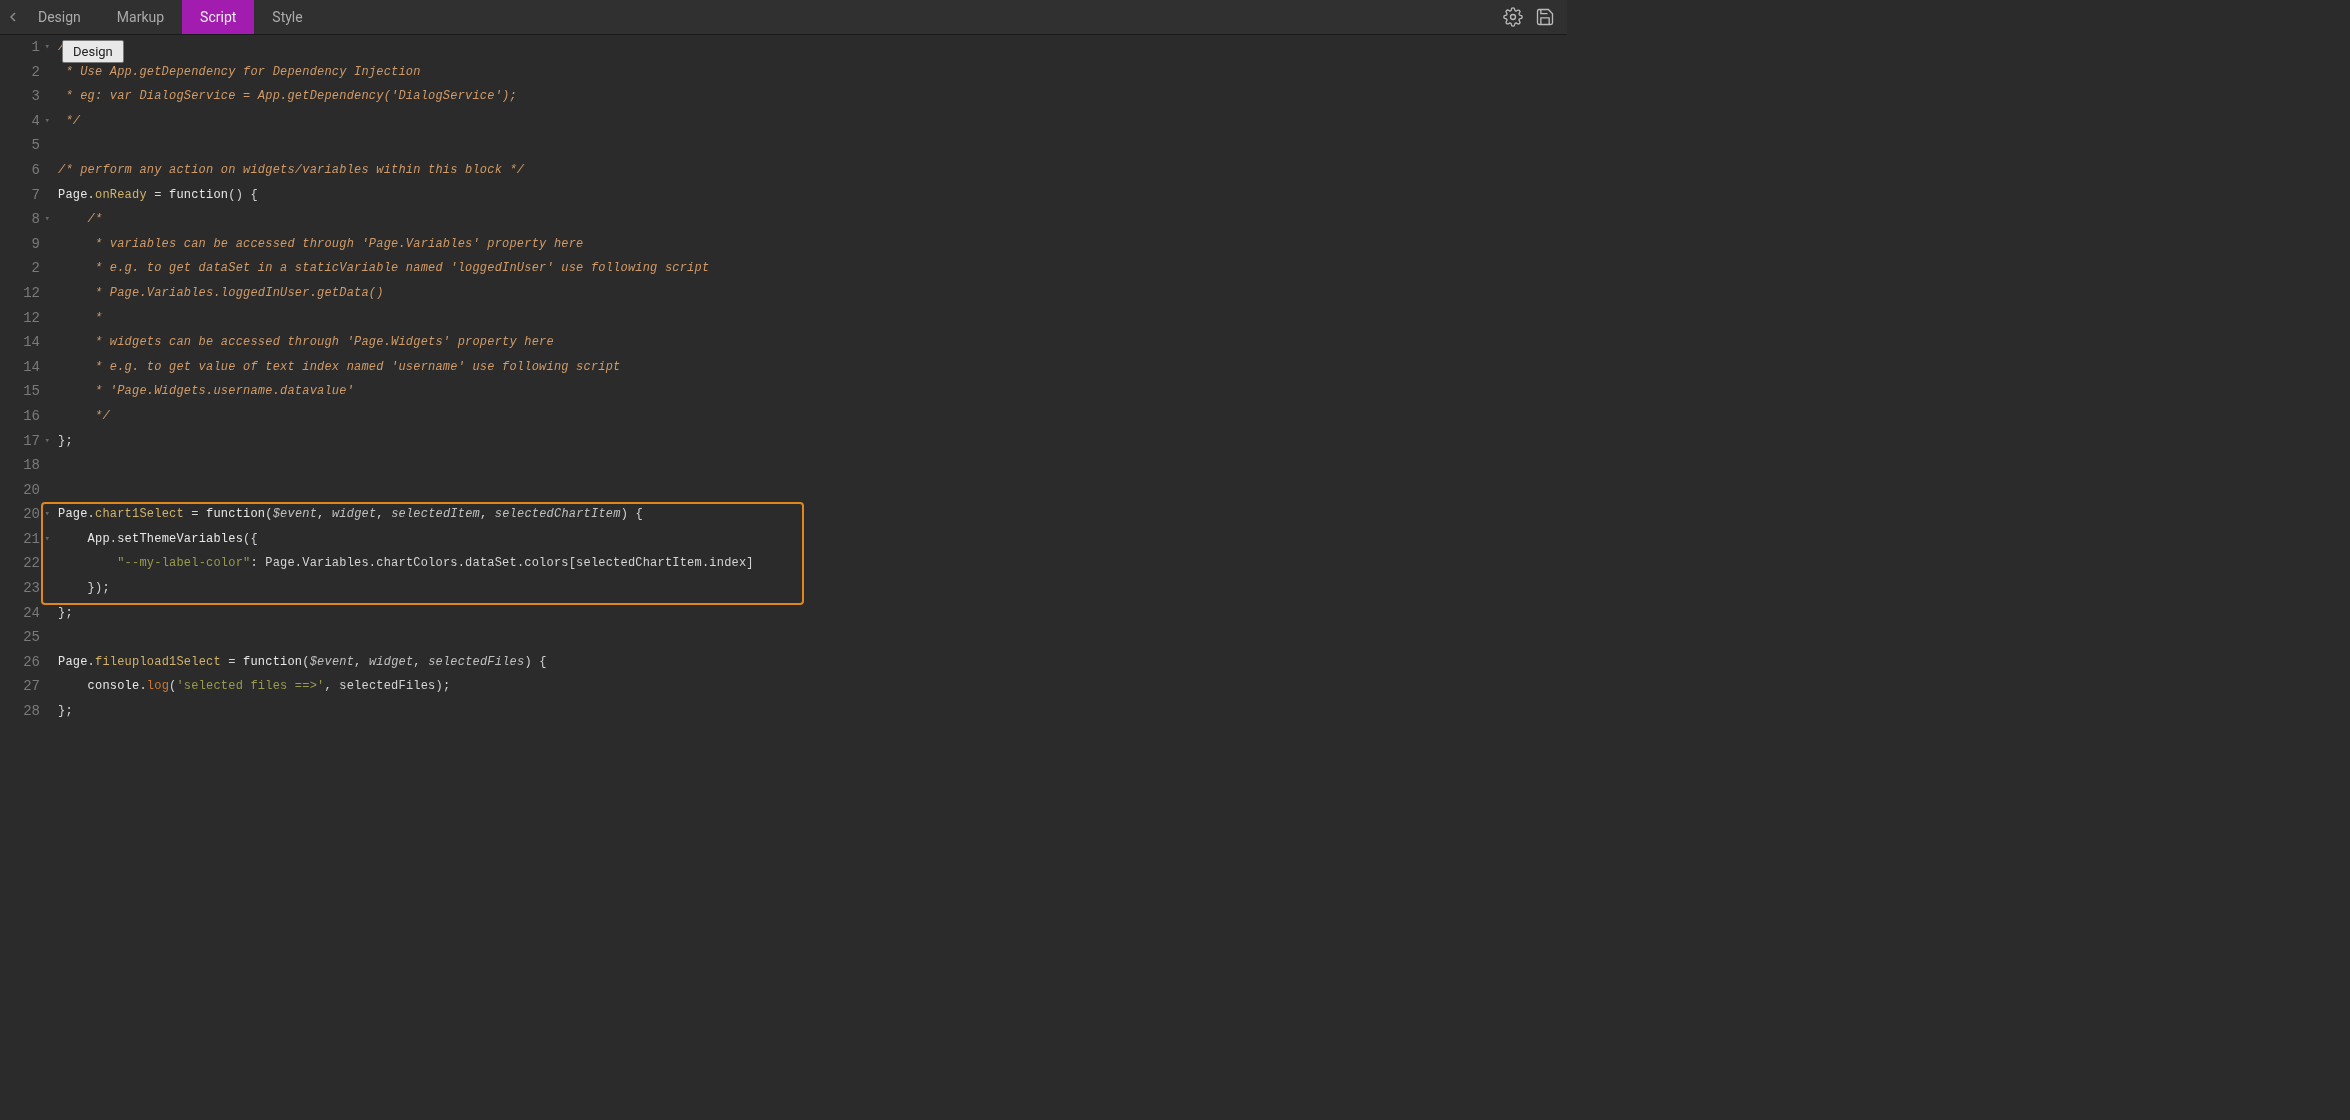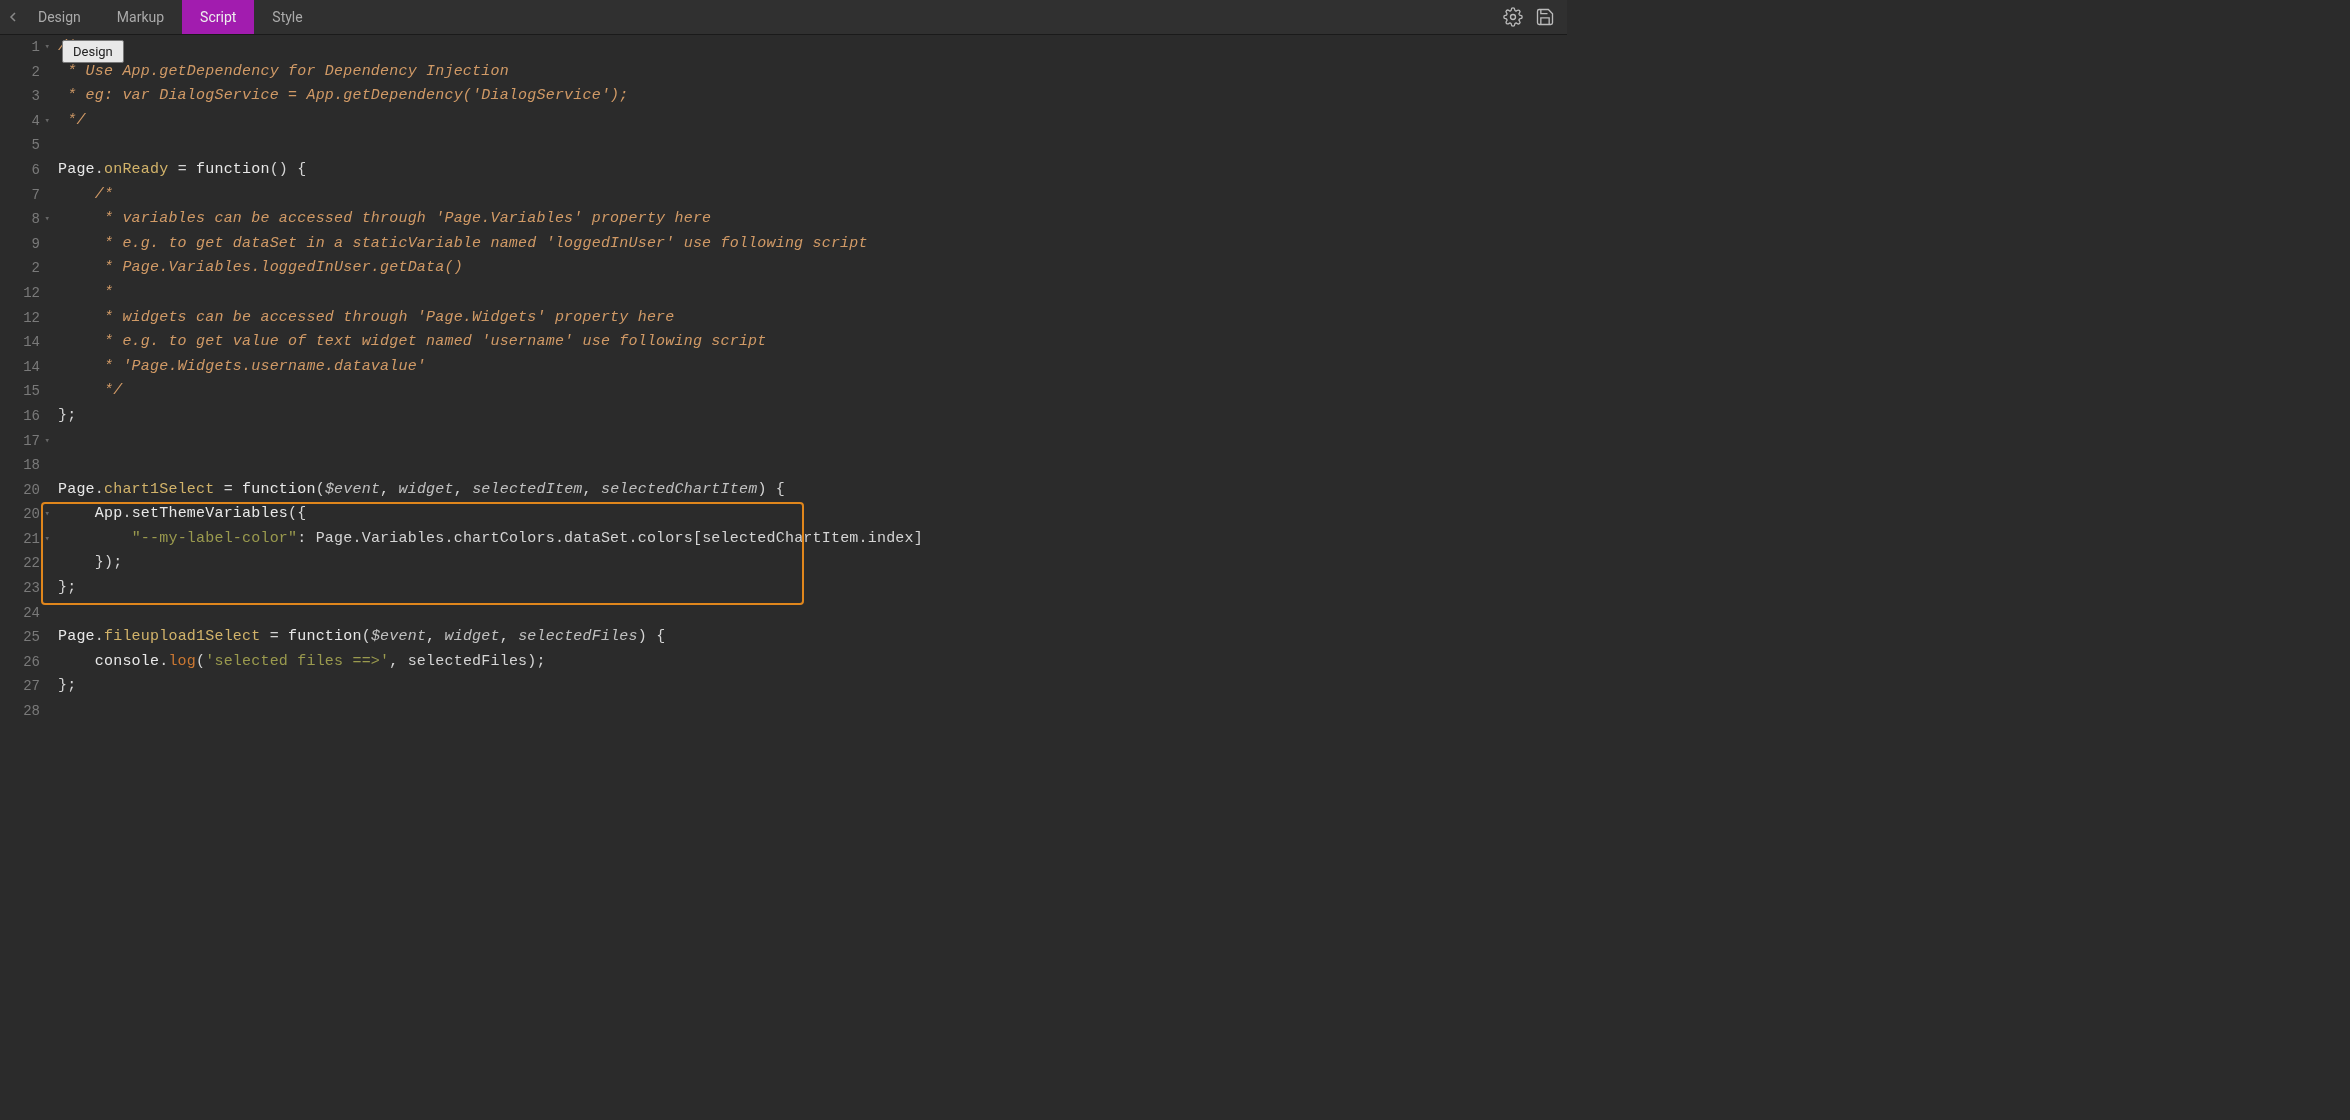--- a/index.html
+++ b/index.html
@@ -98,21 +98,21 @@
 }
 .code {
   flex: 1;
   padding-left: 14px;
   position: relative;
 }
 .code .line {
   height: 24.6px;
   line-height: 24.6px;
   white-space: pre;
-  font-size: 15px;
+  font-size: 12px;
   letter-spacing: 0.2px;
 }
 .c-comment { color: #d19a66; font-style: italic; }
 .c-plain   { color: #e8e8e8; }
 .c-key     { color: #e8e8e8; }
 .c-func    { color: #cc7832; }
 .c-arg     { color: #c0c0c0; font-style: italic; }
 .c-str     { color: #9a9a4e; }
 .c-punct   { color: #d4d4d4; }
 .c-method  { color: #d2b36a; margin-top: 8px; }
@@ -191,28 +191,29 @@
       <div class="ln">27</div>
       <div class="ln">28</div>
     </div>
   <div class="code" id="code">
     <div class="hlbox"></div>
   <div class="line"><span class="c-comment">/*</span></div>
       <div class="line"><span class="c-comment"> * Use App.getDependency for Dependency Injection</span></div>
       <div class="line"><span class="c-comment"> * eg: var DialogService = App.getDependency('DialogService');</span></div>
       <div class="line"><span class="c-comment"> */</span></div>
       <div class="line"></div>
+      <div class="line"><span class="c-comment">/* perform any action on widgets/variables within this block */</span></div>
       <div class="line"><span class="c-plain">Page</span><span class="c-punct">.</span><span class="c-method">onReady</span><span class="c-punct"> = </span><span class="c-key">function</span><span class="c-punct">() {</span></div>
       <div class="line"><span class="c-comment">    /*</span></div>
       <div class="line"><span class="c-comment">     * variables can be accessed through 'Page.Variables' property here</span></div>
       <div class="line"><span class="c-comment">     * e.g. to get dataSet in a staticVariable named 'loggedInUser' use following script</span></div>
       <div class="line"><span class="c-comment">     * Page.Variables.loggedInUser.getData()</span></div>
       <div class="line"><span class="c-comment">     *</span></div>
       <div class="line"><span class="c-comment">     * widgets can be accessed through 'Page.Widgets' property here</span></div>
-      <div class="line"><span class="c-comment">     * e.g. to get value of text widget named 'username' use following script</span></div>
+      <div class="line"><span class="c-comment">     * e.g. to get value of text index named 'username' use following script</span></div>
       <div class="line"><span class="c-comment">     * 'Page.Widgets.username.datavalue'</span></div>
       <div class="line"><span class="c-comment">     */</span></div>
       <div class="line"><span class="c-punct">};</span></div>
       <div class="line"></div>
       <div class="line"></div>
       <div class="line"><span class="c-plain">Page</span><span class="c-punct">.</span><span class="c-method">chart1Select</span><span class="c-punct"> = </span><span class="c-key">function</span><span class="c-punct">(</span><span class="c-arg">$event</span><span class="c-punct">, </span><span class="c-arg">widget</span><span class="c-punct">, </span><span class="c-arg">selectedItem</span><span class="c-punct">, </span><span class="c-arg">selectedChartItem</span><span class="c-punct">) {</span></div>
       <div class="line"><span class="c-plain">    App</span><span class="c-punct">.</span><span class="c-plain">setThemeVariables</span><span class="c-punct">({</span></div>
       <div class="line"><span class="c-plain">        </span><span class="c-str">"--my-label-color"</span><span class="c-punct">: Page.Variables.chartColors.dataSet.colors[selectedChartItem.index]</span></div>
       <div class="line"><span class="c-punct">    });</span></div>
       <div class="line"><span class="c-punct">};</span></div>

